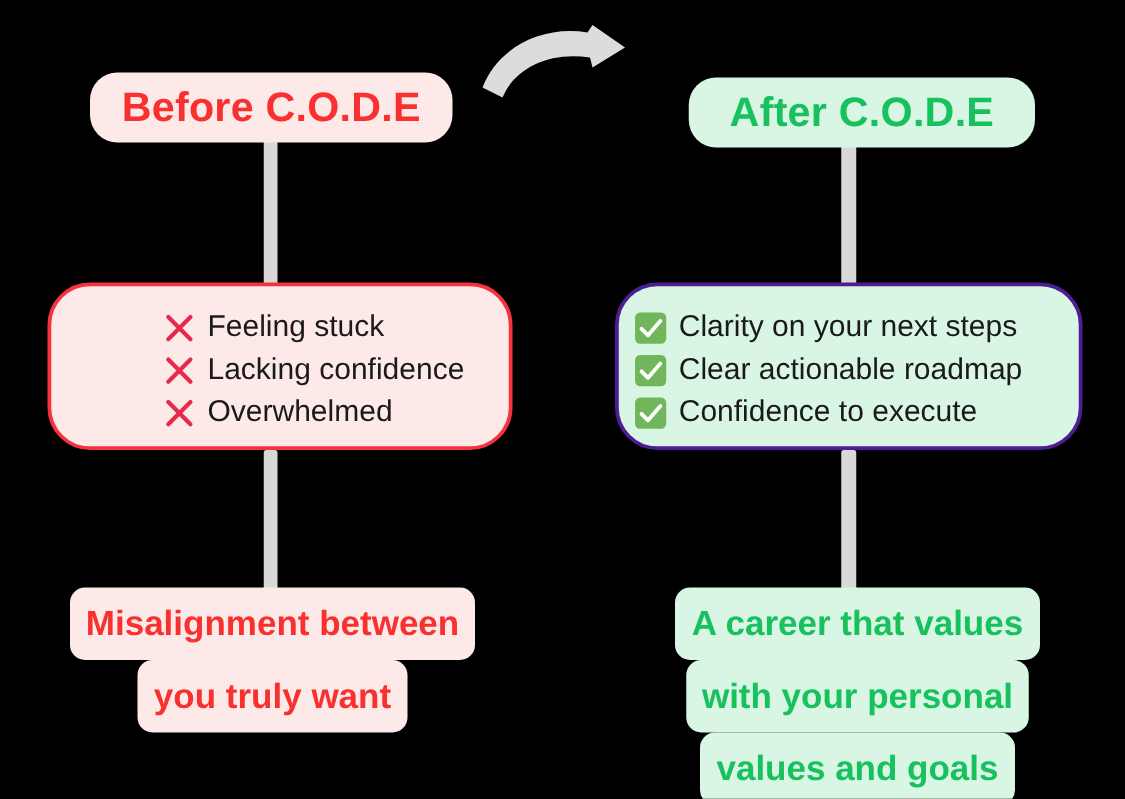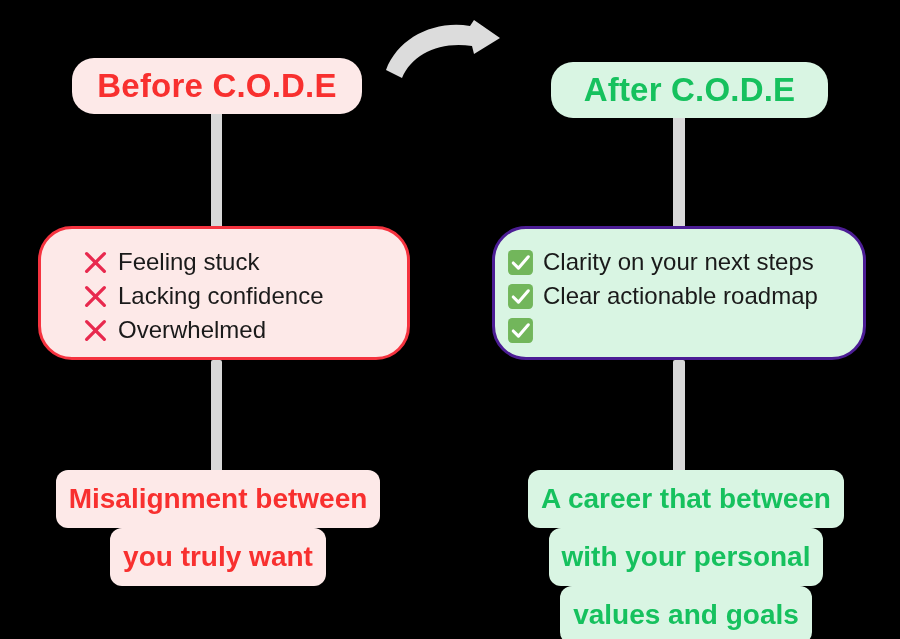--- a/index.html
+++ b/index.html
@@ -90,21 +90,21 @@
     padding: 16px 0 0 0;
   }
   .list li {
     display: flex;
     align-items: center;
     height: 34px;
     font-size: 24px;
     color: #1a1a1a;
     white-space: nowrap;
   }
-  .card-before .list { padding-left: 42px; }
+  .card-before .list { padding-left: 66px; margin-left: 24px; }
   .card-after  .list { padding-left: 12px; }
 
   
   .x-icon {
     width: 25px;
     height: 25px;
     margin-right: 10px;
     flex: 0 0 auto;
     display: block;
   }
@@ -196,28 +196,29 @@
           <rect x="1" y="1" width="24" height="24" rx="4" fill="#72b65b"></rect>
           <path d="M6 13.5 L11 18.5 L20.5 7.5" stroke="#ffffff" stroke-width="3" fill="none" stroke-linecap="round" stroke-linejoin="round"></path>
         </svg>
         <span>Clear actionable roadmap</span>
       </li>
       <li>
         <svg class="check-icon" viewBox="0 0 26 26">
           <rect x="1" y="1" width="24" height="24" rx="4" fill="#72b65b"></rect>
           <path d="M6 13.5 L11 18.5 L20.5 7.5" stroke="#ffffff" stroke-width="3" fill="none" stroke-linecap="round" stroke-linejoin="round"></path>
         </svg>
+        <span>Confidence to execute</span>
       </li>
     </ul>
   </div>
 
   <div class="para para-left">
     <span class="line"><span>Misalignment between</span></span>
     <span class="line"><span>you truly want</span></span>
   </div>
 
   <div class="para para-right">
-    <span class="line"><span>A career that between</span></span>
+    <span class="line"><span>A career that values</span></span>
     <span class="line"><span>with your personal</span></span>
     <span class="line"><span>values and goals</span></span>
   </div>
 
 </div>
 
 </body></html>

